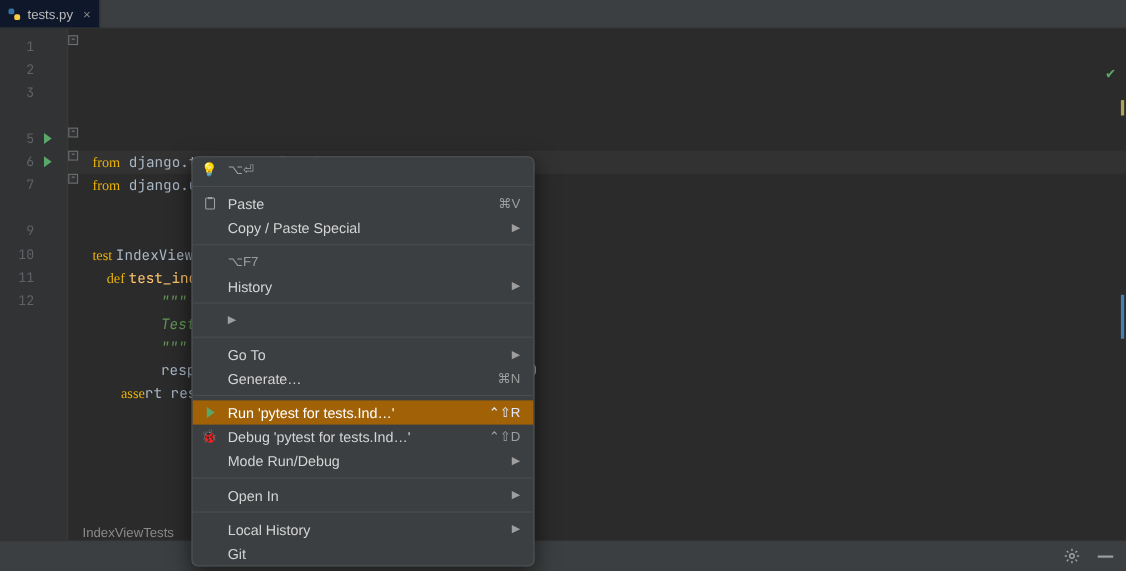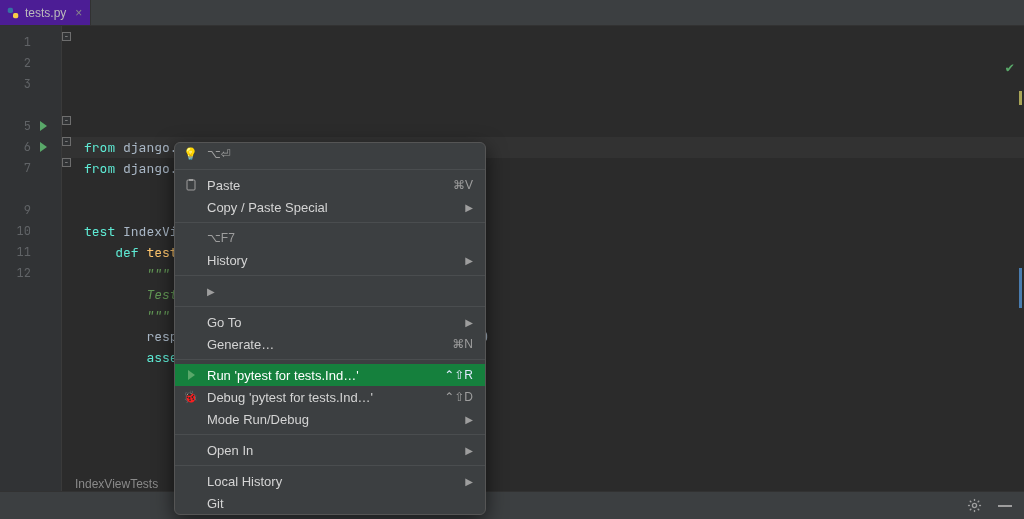--- a/index.html
+++ b/index.html
@@ -15,21 +15,21 @@
   
   .tabbar {
     height:26px;
     background:#3c3f41;
     border-bottom:1px solid #323232;
     display:flex;
     align-items:stretch;
   }
   .tab {
     display:flex; align-items:center;
-    background:#4c1d95;
+    background:#0f172a;
     padding:0 8px 0 6px;
     gap:5px;
     border-right:1px solid #323232;
     font-family:-apple-system,"Segoe UI",sans-serif;
     font-size:12px;
     color:#bbbbbb;
   }
   .tab .pyicon { width:14px;height:14px; }
   .tab .close { color:#8a8a8a; font-size:12px; margin-left:4px;}
   
@@ -61,21 +61,21 @@
     padding:6px 0 0 8px;
     line-height:21px;
     white-space:pre;
     position:relative;
   }
   .fold-minus {
     position:absolute; width:9px;height:9px; border:1px solid #6e6e6e;
     font-size:8px; line-height:7px; text-align:center; color:#9e9e9e;
     background:#313335;
   }
-  .kw-orange { color:#5eead4; }
+  .kw-orange { color:#eab308;font-family:Liberation Serif, serif; }
   .str { color:#6a8759; }
   .fn { color:#ffc66d; }
   .comment { color:#629755; font-style:italic;}
   
   .breadcrumb {
     position:absolute; bottom:28px; left:75px;
     font-family:-apple-system,sans-serif; font-size:12px;
     color:#8a8a8a;
   }
   
@@ -104,21 +104,21 @@
   .mi {
     display:flex; align-items:center;
     height:22px;
     padding:0 12px 0 8px;
     gap:8px;
   }
   .mi .lbl { flex:1; }
   .mi .sc { color:#9e9e9e; font-size:12px;}
   .mi .arrow { color:#9e9e9e; font-size:10px;}
   .mi .icn { width:16px; display:flex; justify-content:center;}
-  .mi.selected { background:#15803d; color:#ffffff;}
+  .mi.selected { background:#a16207; color:#ffffff;}
   .mi.selected .sc { color:#e0e9ff;}
   .msep { height:1px; background:#4a4d4f; margin:4px 0;}
   .bulb { color:#c9b35a; font-size:12px;}
   .paste-icn { width:12px;height:12px;}
   .green-tri {
     width:0;height:0;
     border-top:5px solid transparent;
     border-bottom:5px solid transparent;
     border-left:7px solid #59a869;
     display:inline-block;

